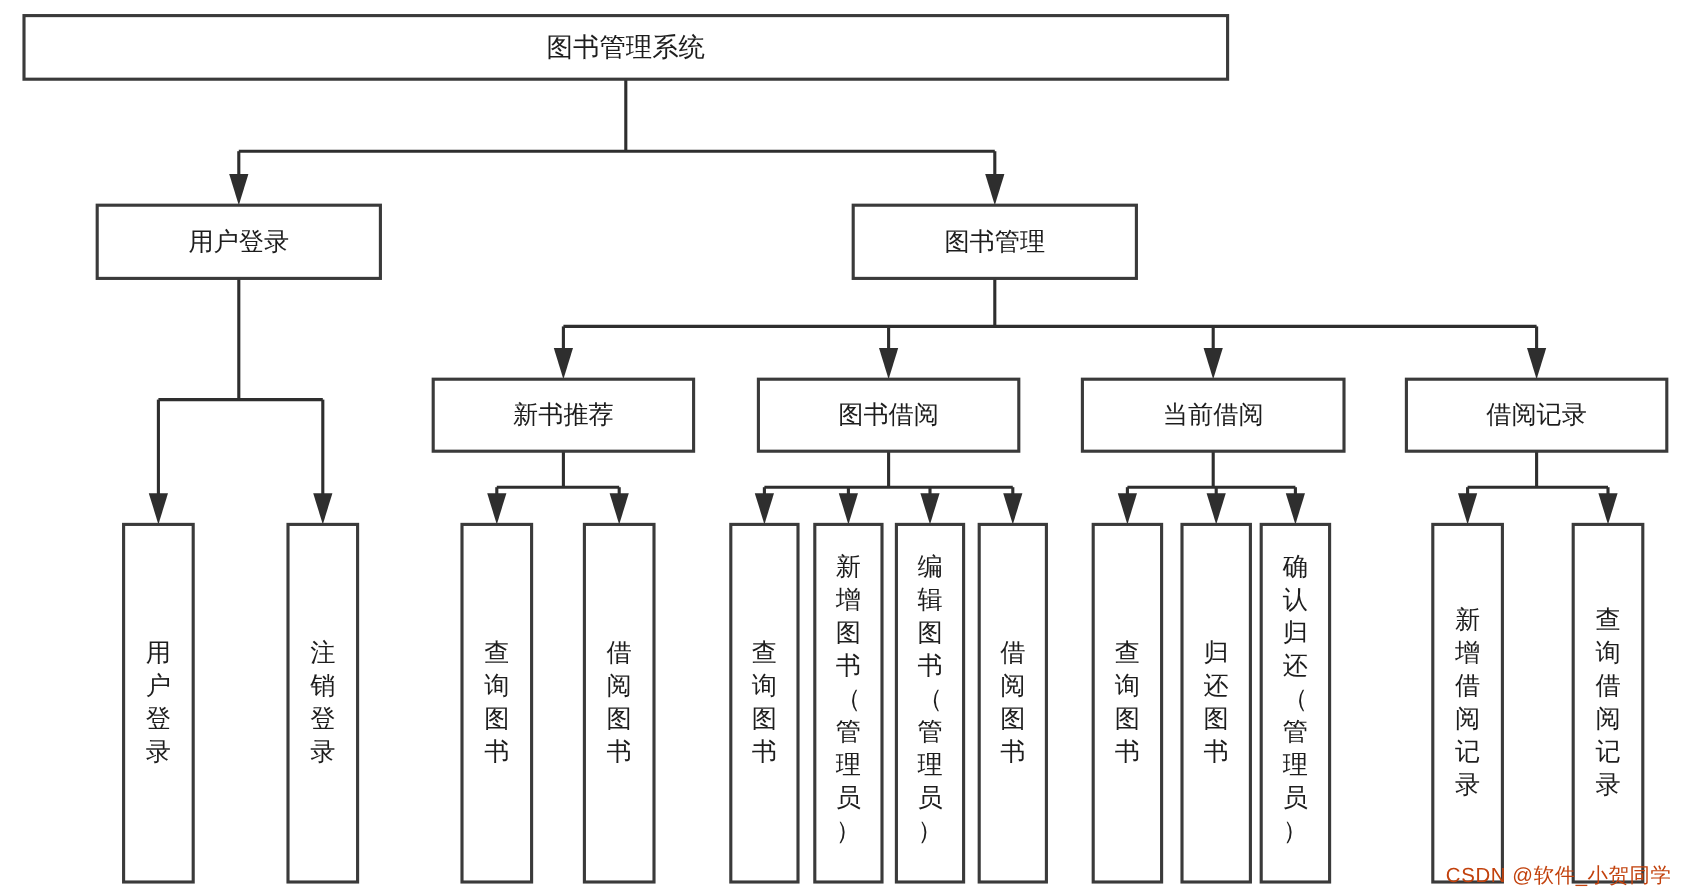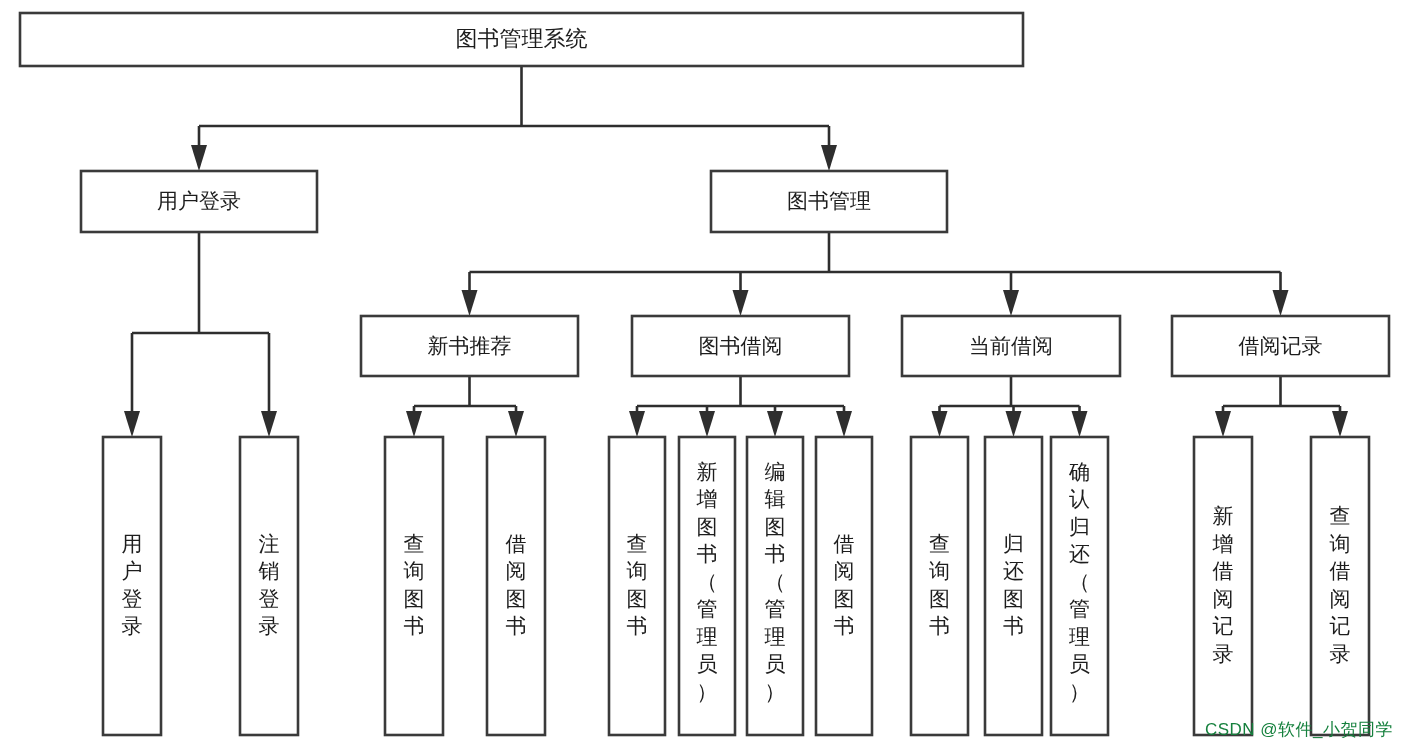--- a/index.html
+++ b/index.html
@@ -63,21 +63,21 @@
   .link-arrow {
     fill: #2e2e2e;
     stroke: none;
   }
   .watermark {
     position: absolute;
     right: 12px;
     bottom: 6px;
     font-family: "Liberation Sans", "DejaVu Sans", sans-serif;
     font-size: 17px;
-    color: #15803d;
+    color: #c2410c;
     letter-spacing: 0.5px;
     user-select: none;
     pointer-events: none;
     white-space: nowrap;
   }
 </style>
 </head>
 <body>
 
 <div id="diagram-root">

